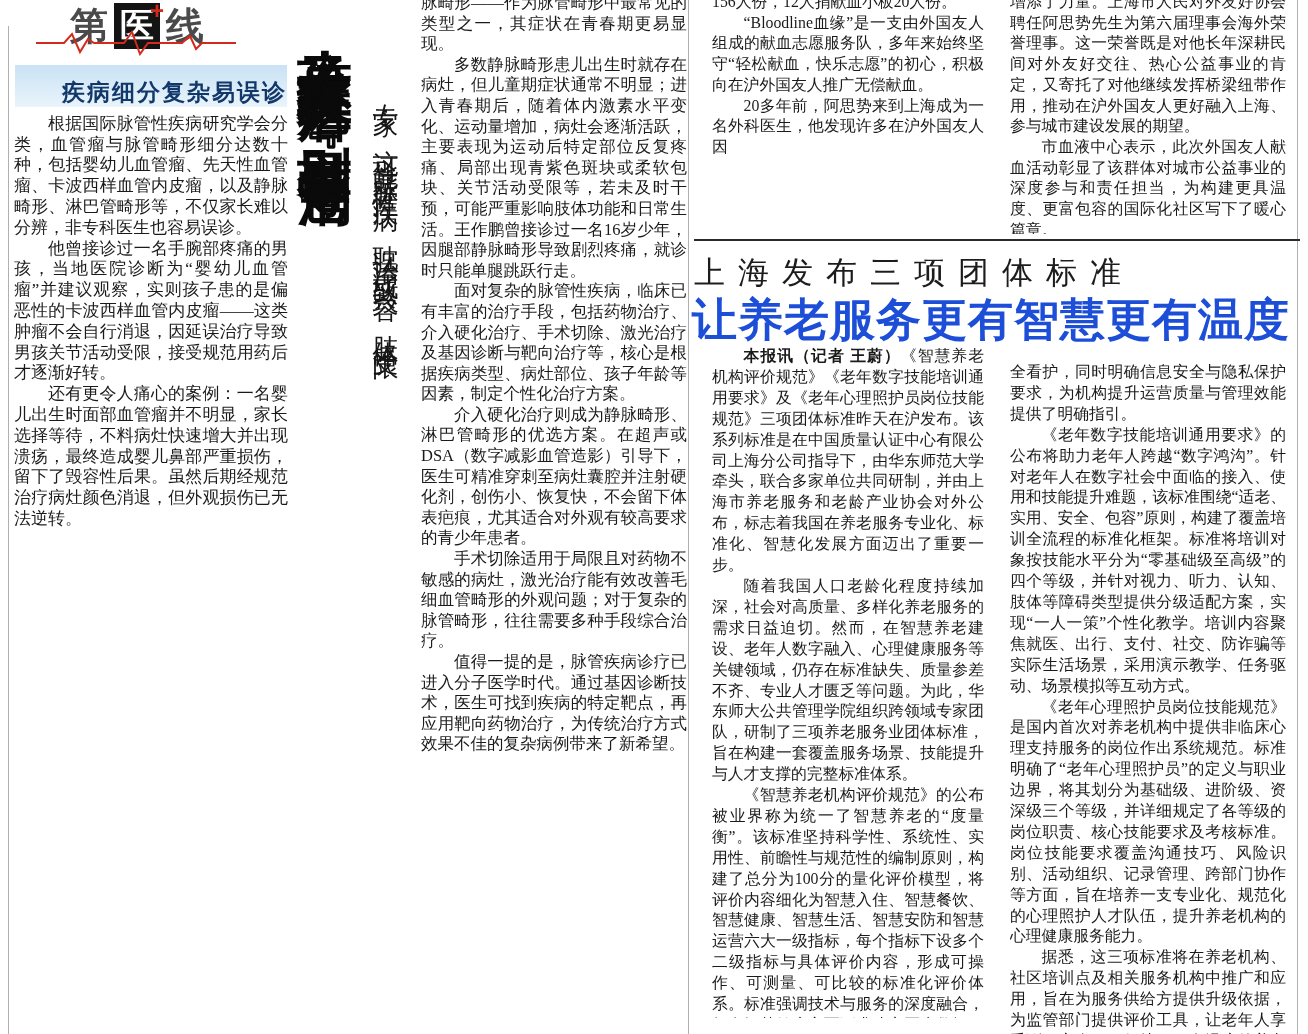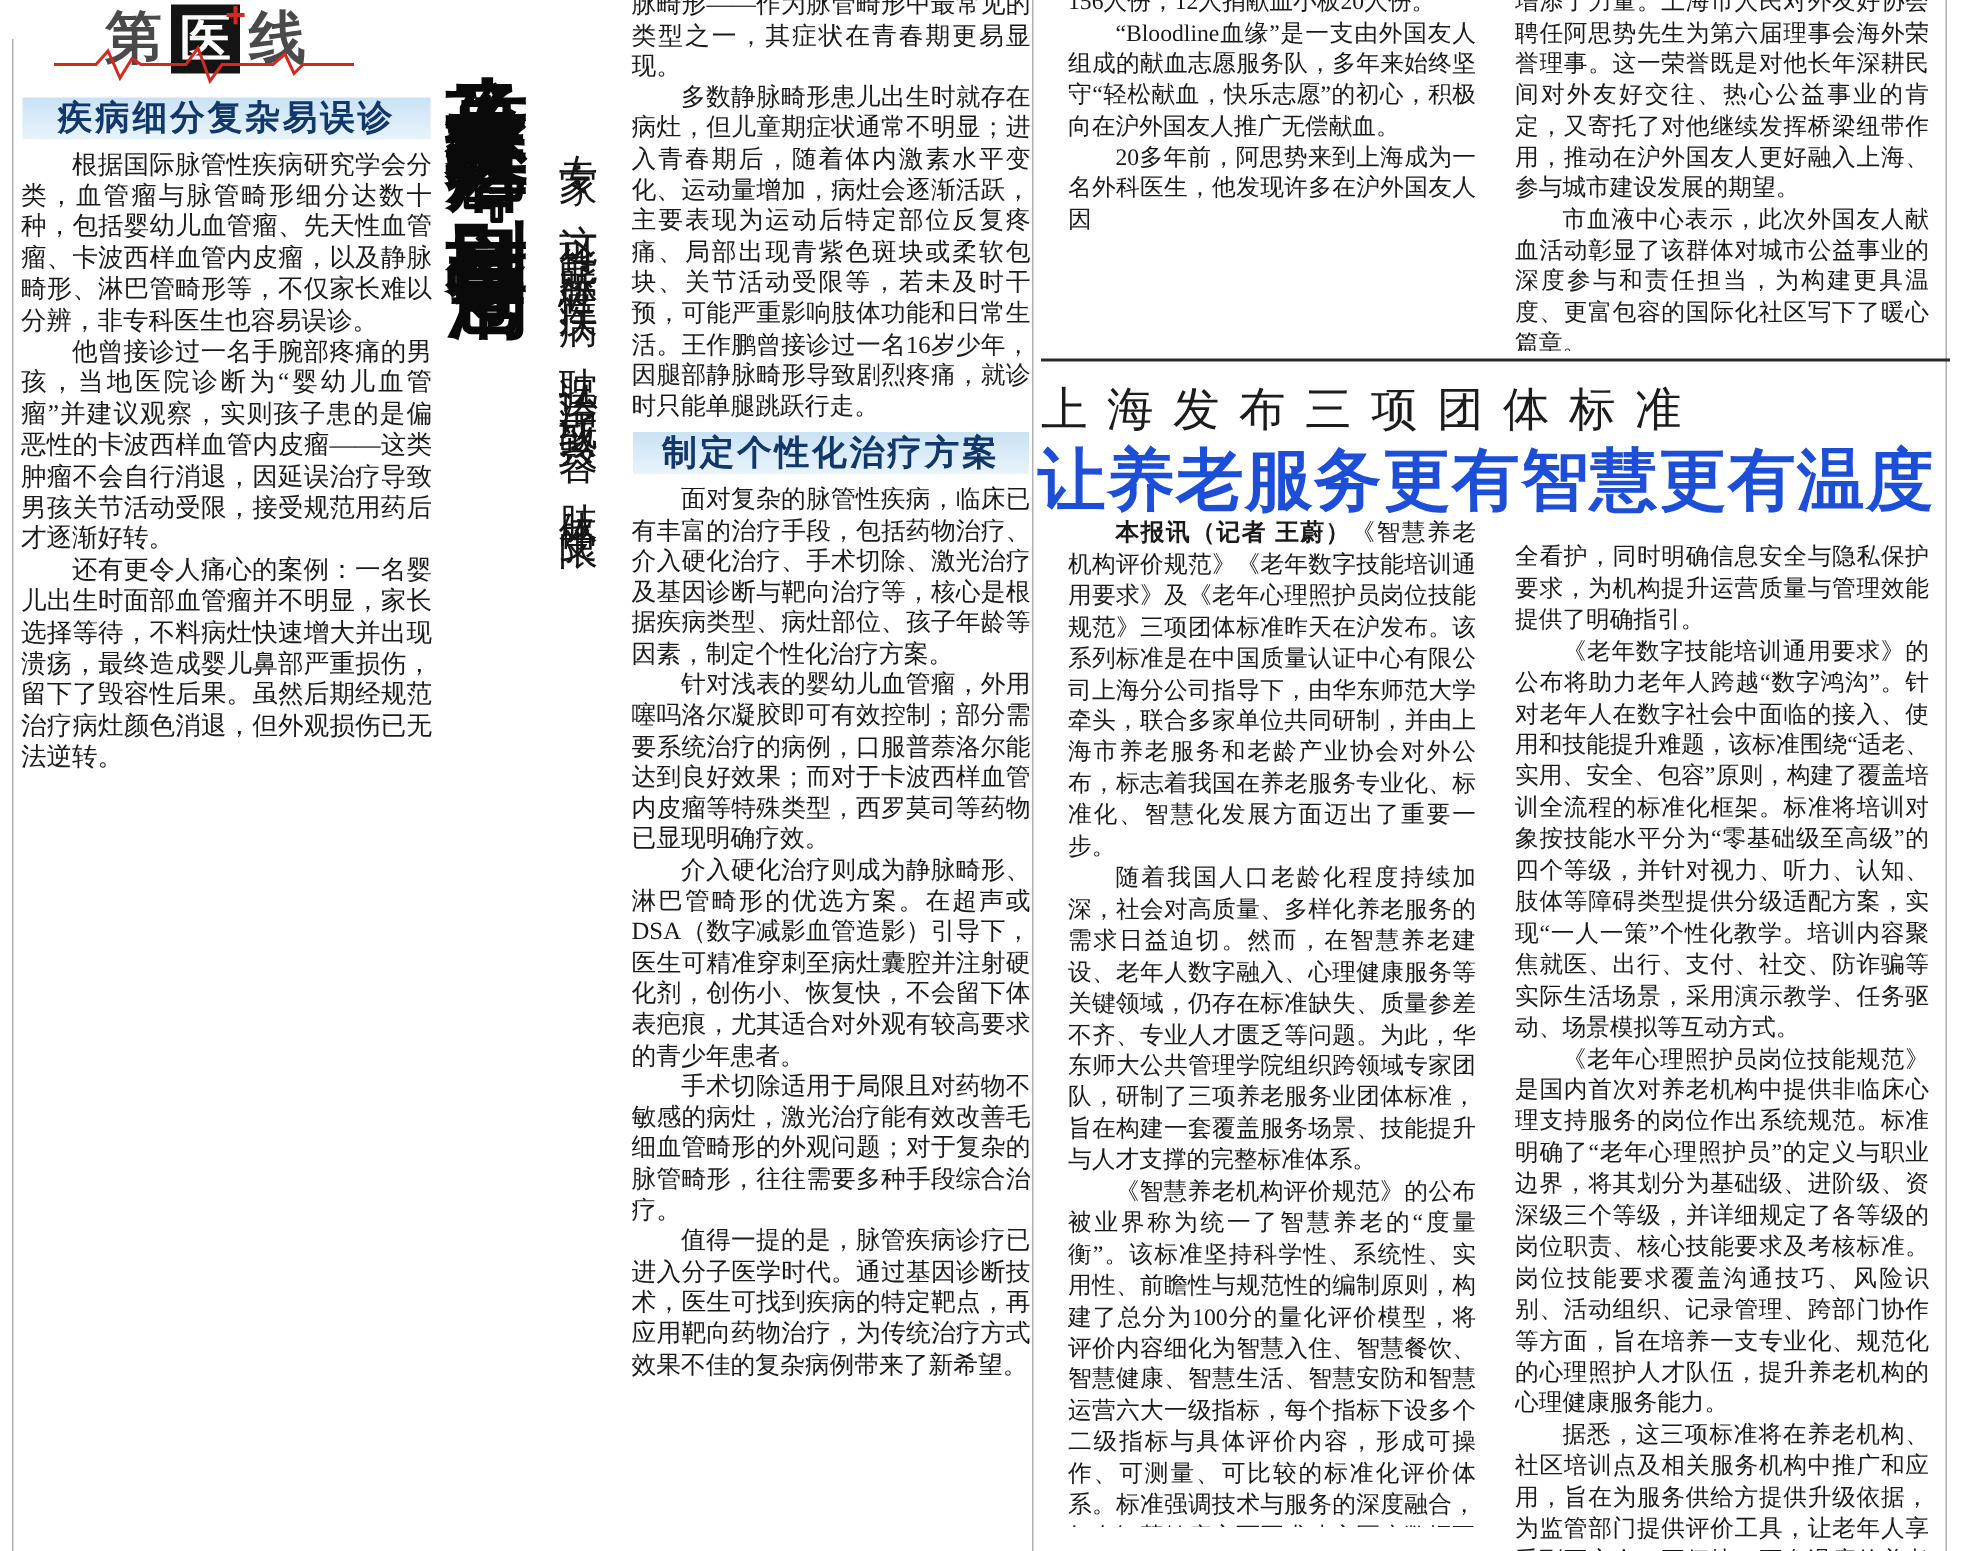--- a/index.html
+++ b/index.html
@@ -18,21 +18,21 @@
   .logo-cross{position:absolute;top:-6px;right:-4px;color:#d42a1e;font-weight:900;
               font-size:24px;font-family:"Liberation Sans",sans-serif;}
   #ekg{position:absolute;left:-6px;top:28px;width:200px;height:26px;}
   
   .col{position:absolute;overflow:hidden;text-align:justify;}
   .col p{margin:0;text-indent:2em;text-align:justify;}
   .col p.cont{text-indent:0;}
   
   #lcol1{left:14px;top:58px;width:274px;height:978px;font-size:17px;line-height:20.8px;}
   #lcol2{left:421px;top:-7px;width:266px;height:1041px;font-size:16.5px;line-height:20.6px;}
-  .sec{margin:7px 1px 7px;padding:3px 0 4px;text-align:center;text-indent:0;
+  .sec{margin:7px 1px 7px;padding:17px 0 4px;text-align:right;text-indent:0;
        font-family:"Liberation Sans","DejaVu Sans",sans-serif;font-weight:bold;
        font-size:23px;color:#12386b;letter-spacing:2px;
        background:linear-gradient(180deg,#c9e2f4 0%,#e9f4fb 100%);}
   
   #vhead{position:absolute;left:284px;top:8px;width:80px;height:1020px;
          writing-mode:vertical-rl;font-weight:900;font-size:55px;letter-spacing:4px;
          line-height:80px;color:#0a0a0a;font-family:"Liberation Serif",serif;}
   #vsub{position:absolute;left:362px;top:82px;width:46px;height:930px;
         writing-mode:vertical-rl;font-size:26px;letter-spacing:7px;line-height:46px;
         color:#161616;}
@@ -83,24 +83,22 @@
 </div>
 
 <div id="vhead">孩子身上有红斑疙瘩，别盲目『等它消』</div>
 <div id="vsub">专家：这可能是脉管性疾病，耽误治疗或致毁容、肢体受限</div>
 
 <div class="col" id="lcol2">
   <div>
       <p class="cont">脉畸形——作为脉管畸形中最常见的类型之一，其症状在青春期更易显现。</p>
       <p>多数静脉畸形患儿出生时就存在病灶，但儿童期症状通常不明显；进入青春期后，随着体内激素水平变化、运动量增加，病灶会逐渐活跃，主要表现为运动后特定部位反复疼痛、局部出现青紫色斑块或柔软包块、关节活动受限等，若未及时干预，可能严重影响肢体功能和日常生活。王作鹏曾接诊过一名16岁少年，因腿部静脉畸形导致剧烈疼痛，就诊时只能单腿跳跃行走。</p>
     </div>
-  <div class="sec">制定个性化治疗方案</div>
   <div>
       <p>面对复杂的脉管性疾病，临床已有丰富的治疗手段，包括药物治疗、介入硬化治疗、手术切除、激光治疗及基因诊断与靶向治疗等，核心是根据疾病类型、病灶部位、孩子年龄等因素，制定个性化治疗方案。</p>
-      <p>针对浅表的婴幼儿血管瘤，外用噻吗洛尔凝胶即可有效控制；部分需要系统治疗的病例，口服普萘洛尔能达到良好效果；而对于卡波西样血管内皮瘤等特殊类型，西罗莫司等药物已显现明确疗效。</p>
       <p>介入硬化治疗则成为静脉畸形、淋巴管畸形的优选方案。在超声或DSA（数字减影血管造影）引导下，医生可精准穿刺至病灶囊腔并注射硬化剂，创伤小、恢复快，不会留下体表疤痕，尤其适合对外观有较高要求的青少年患者。</p>
       <p>手术切除适用于局限且对药物不敏感的病灶，激光治疗能有效改善毛细血管畸形的外观问题；对于复杂的脉管畸形，往往需要多种手段综合治疗。</p>
       <p>值得一提的是，脉管疾病诊疗已进入分子医学时代。通过基因诊断技术，医生可找到疾病的特定靶点，再应用靶向药物治疗，为传统治疗方式效果不佳的复杂病例带来了新希望。</p>
     </div>
 
 </div>
 
 <div class="col" id="bloodA">
   <div>
       <p class="cont">156人份，12人捐献血小板20人份。</p>

